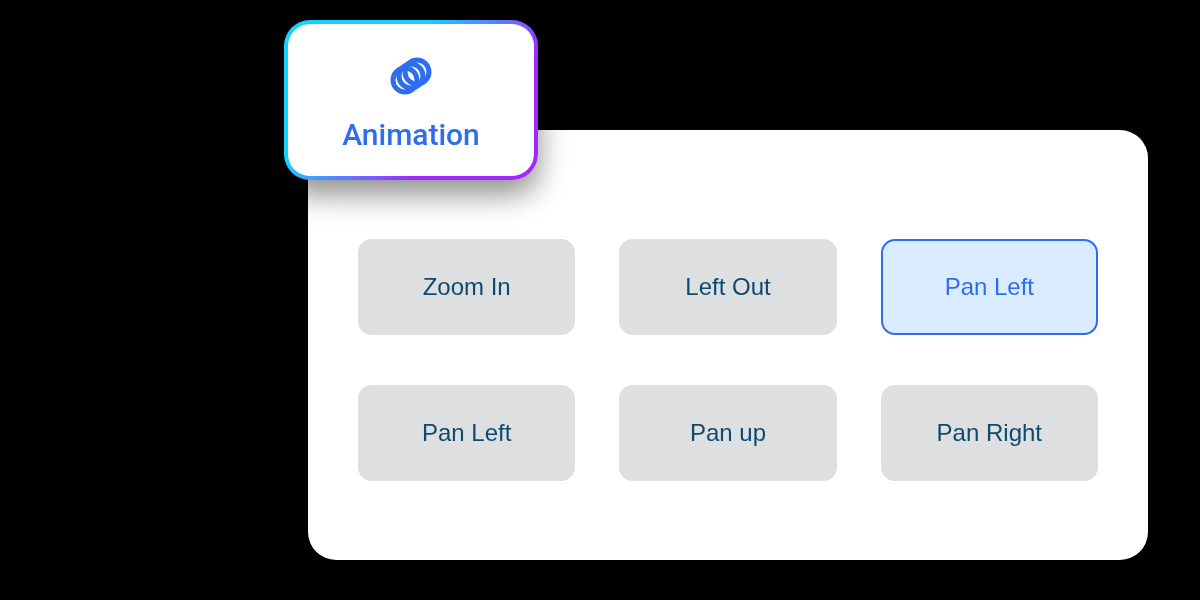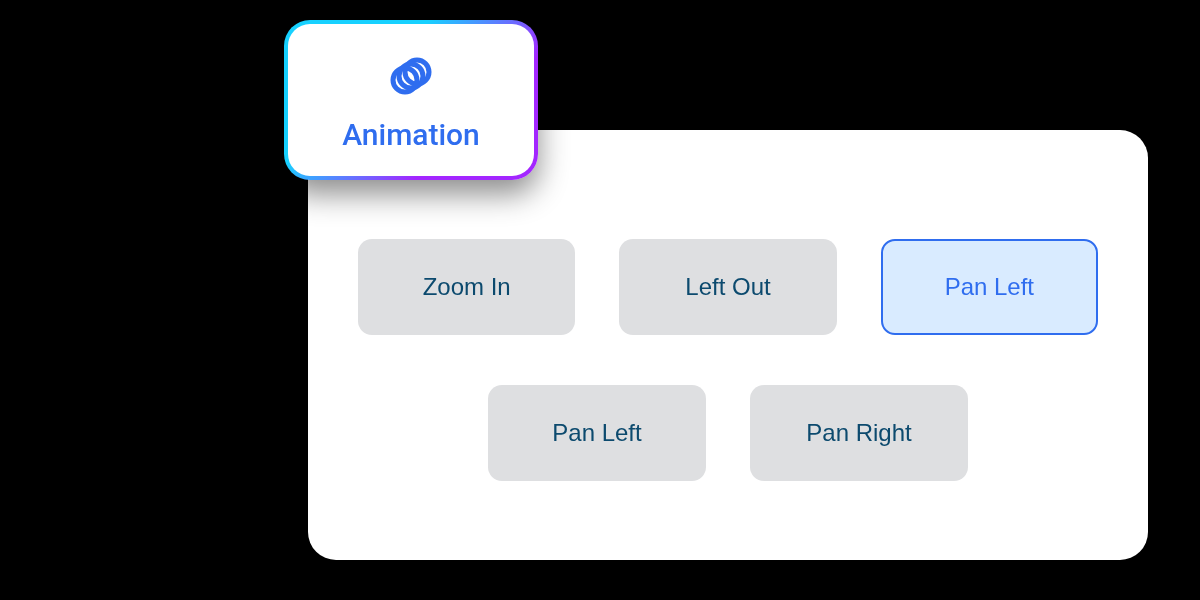--- a/index.html
+++ b/index.html
@@ -104,20 +104,23 @@
     </button>
     <button class="option selected">
       <span>Pan Left</span>
     </button>
   </div>
   <div class="row">
     <button class="option">
       <span>Pan Left</span>
     </button>
     <button class="option">
+      <span>Pan up</span>
+    </button>
+    <button class="option">
       <span>Pan Right</span>
     </button>
   </div>
 </div>
 
 <div class="tab-card">
   <div class="tab-card-inner">
     <span class="icon-wrap">
       <svg width="54" height="54" viewBox="0 0 54 54" fill="none">
         <circle cx="33" cy="23" r="12" stroke="#2f6def" stroke-width="5"></circle>

